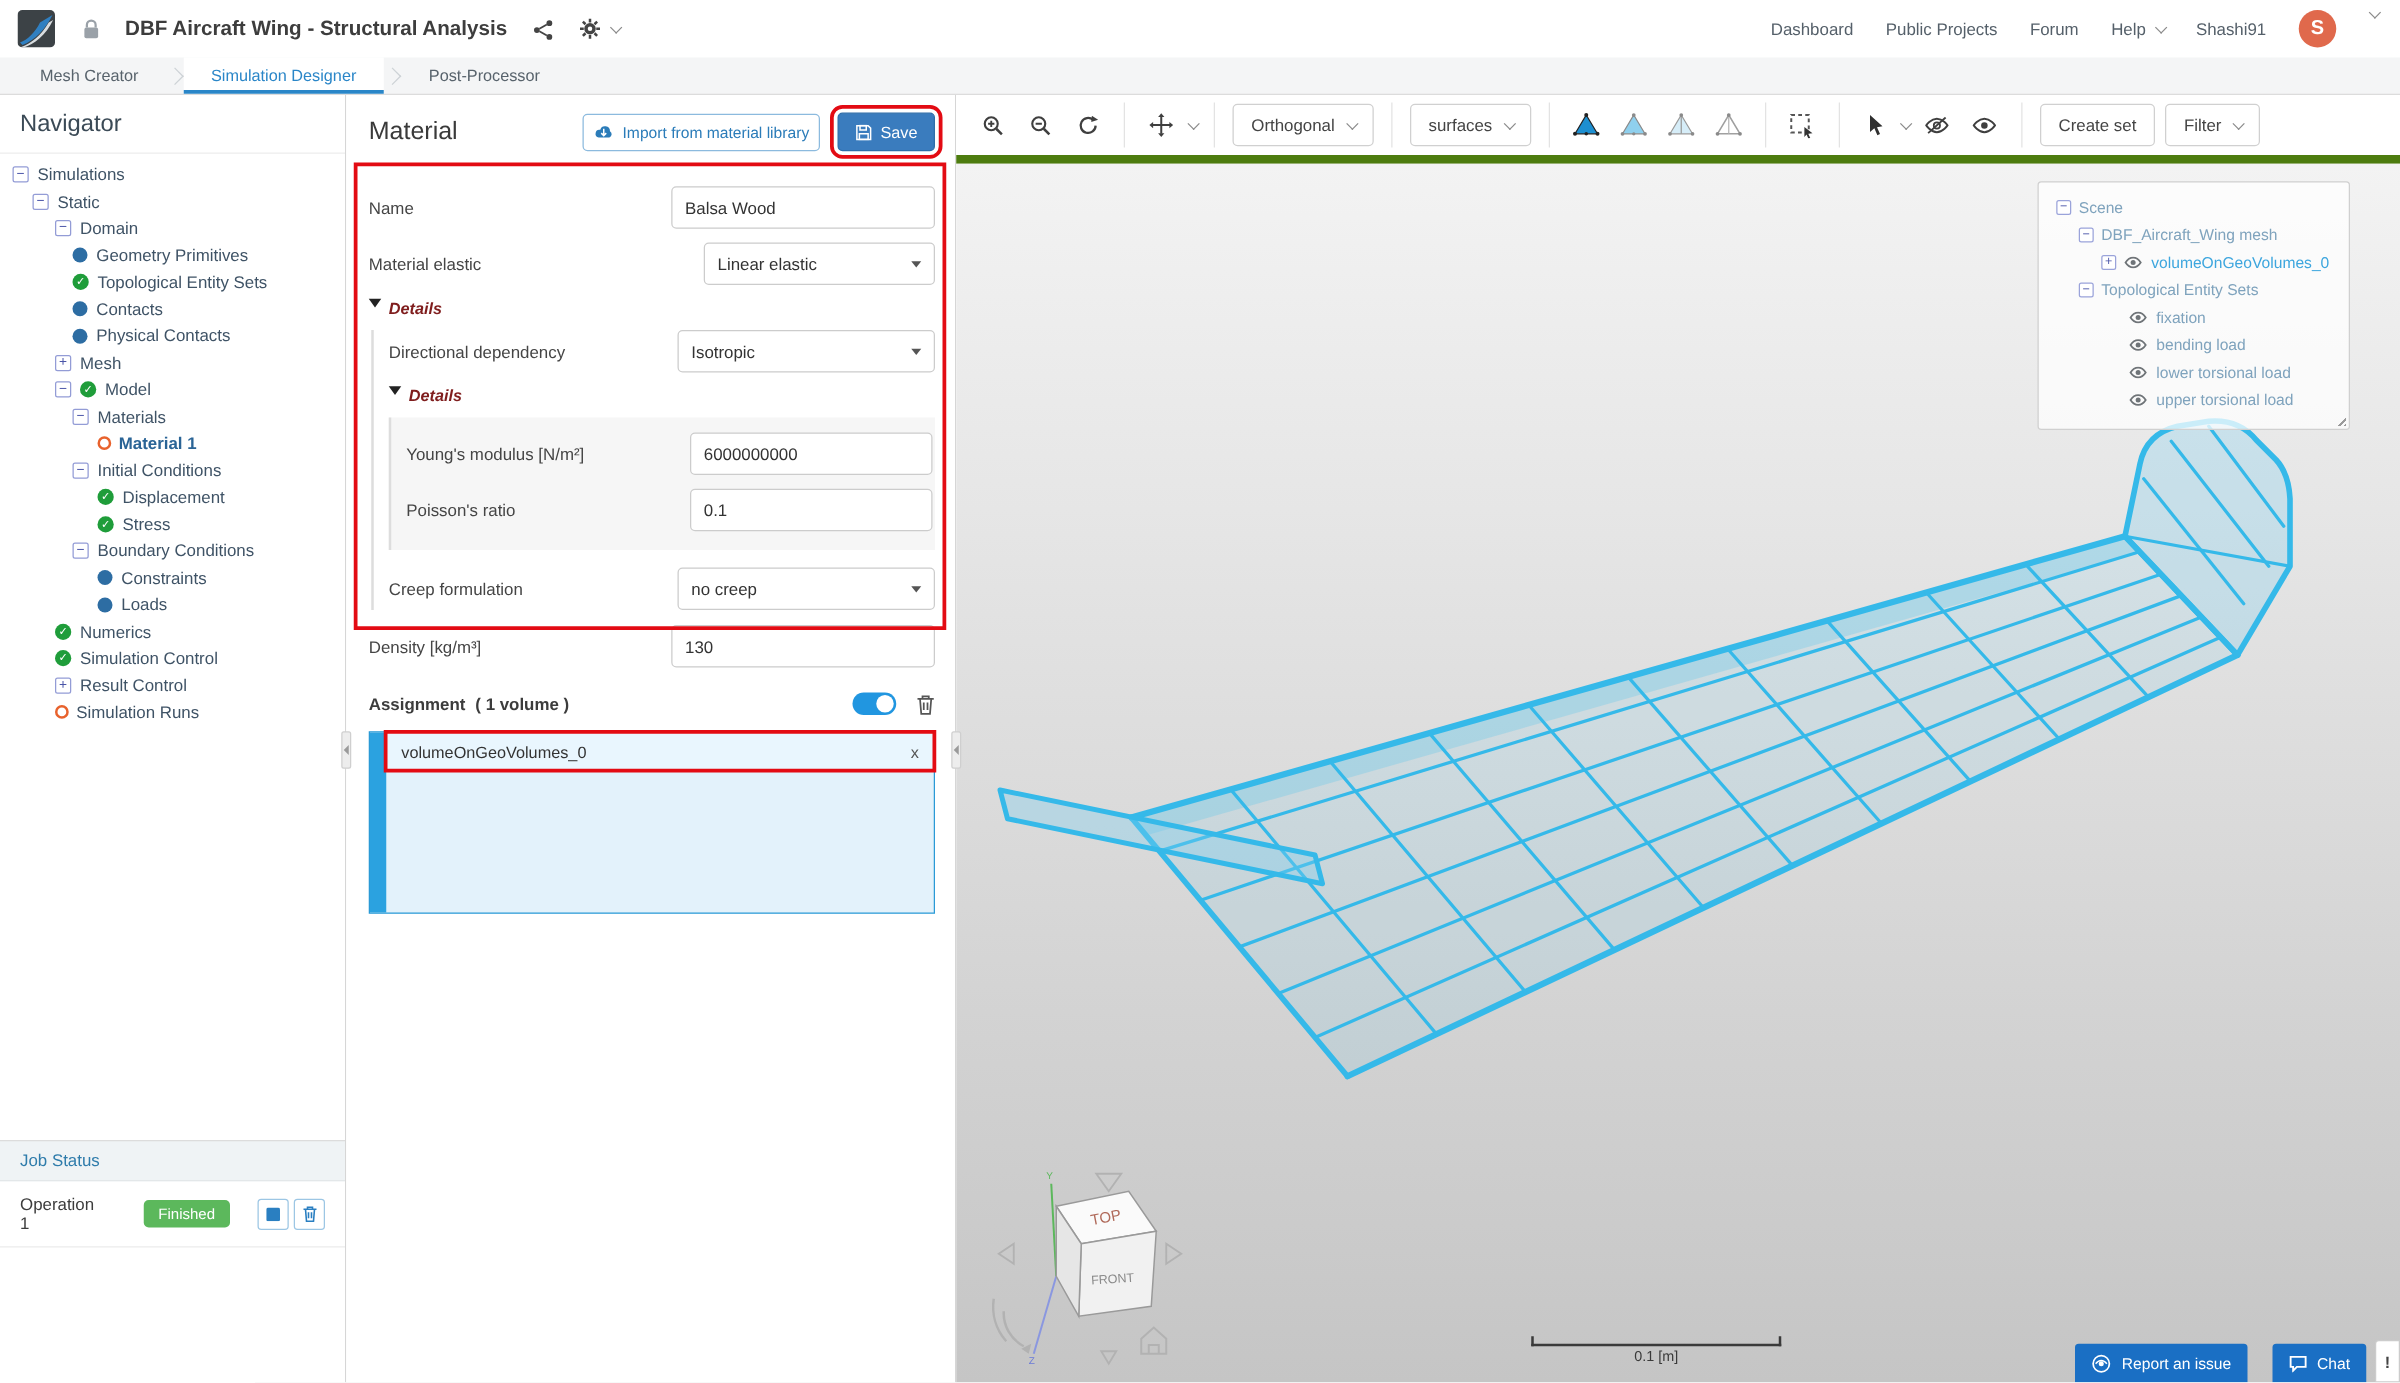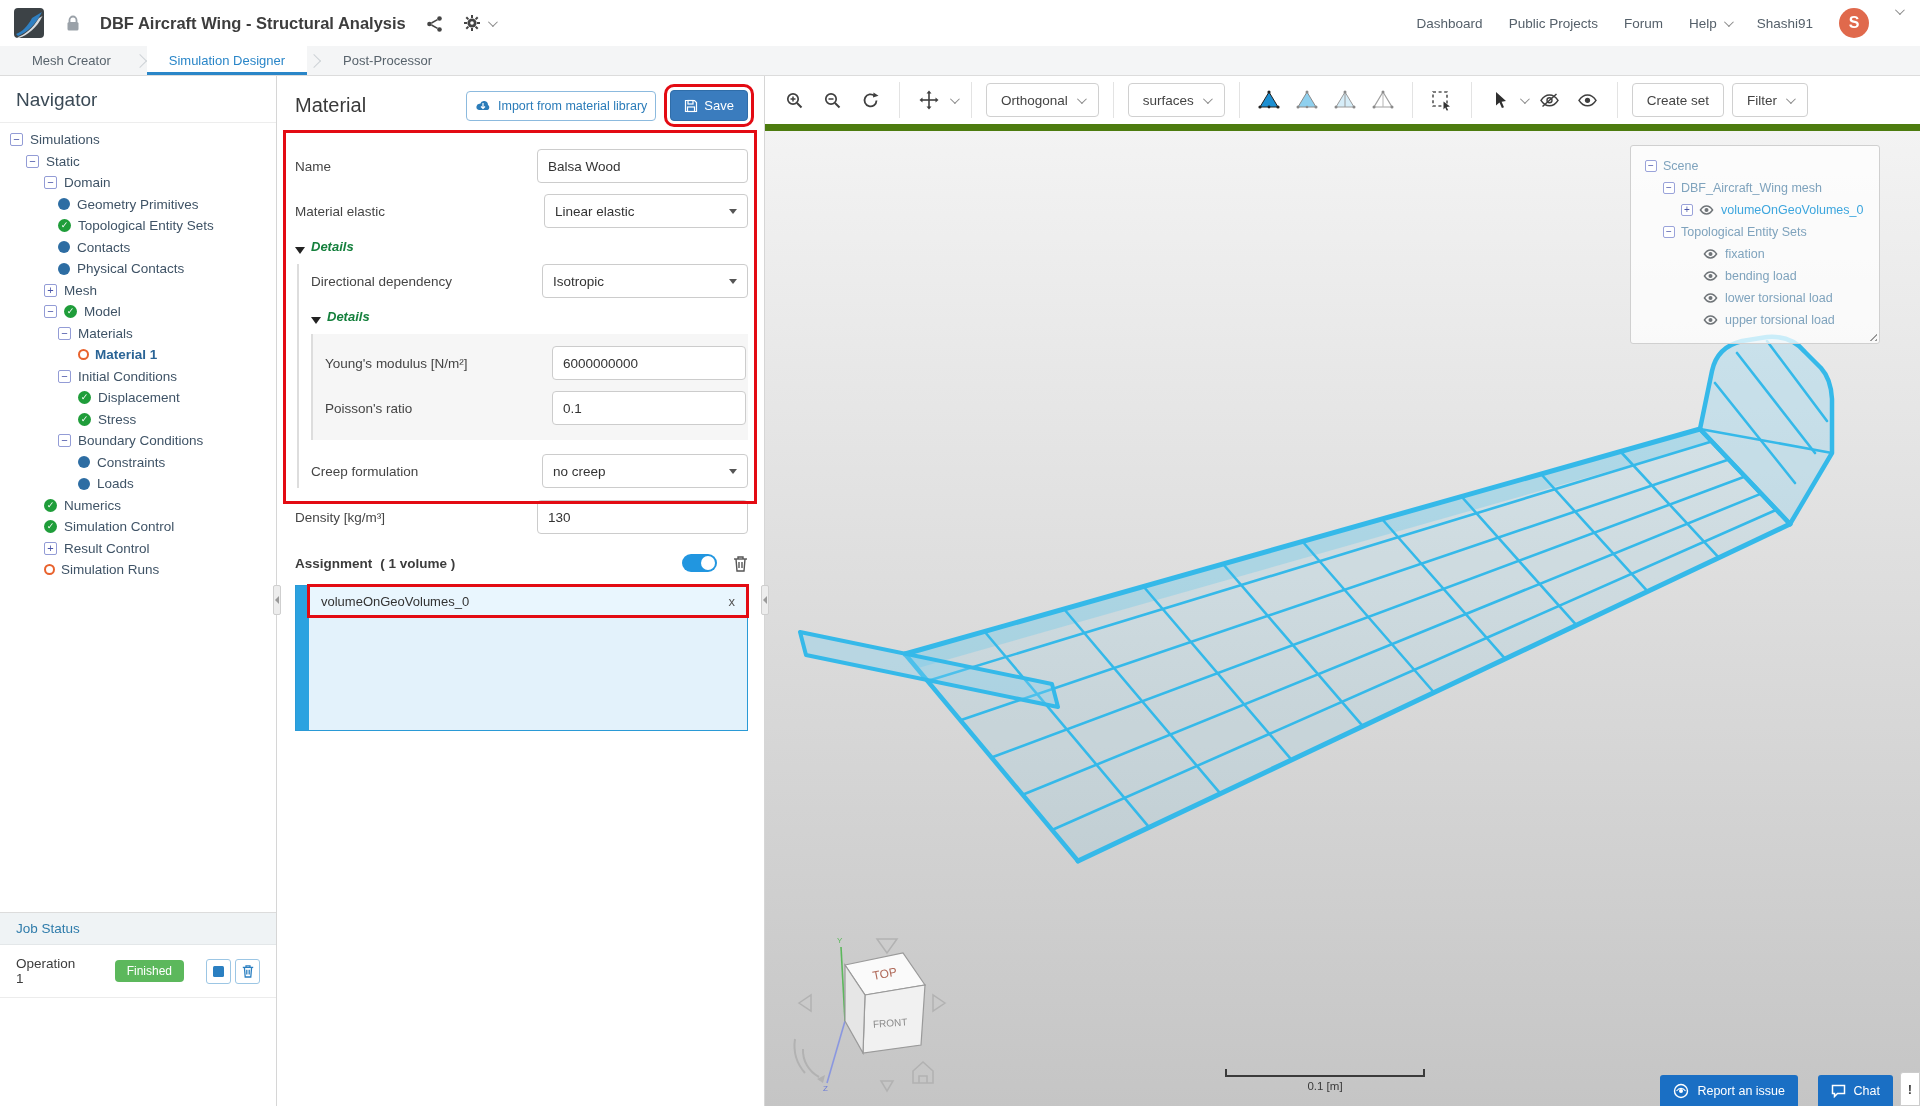--- a/index.html
+++ b/index.html
@@ -49,25 +49,25 @@
   
   .matpanel { width:488px; border-right:1px solid #d6d6d6; position:relative; background:#fff; }
   .mat-head { display:flex; align-items:center; padding:14px 16px 12px 18px; }
   .mat-title { font-size:20px; color:#3a3a3a; }
   .btn-import { margin-left:auto; display:flex; align-items:center; gap:7px; border:1px solid #8cbade; color:#2b7cb9; background:#fff; border-radius:4px; font-size:12.5px; padding:7px 8px; cursor:pointer; }
   .btn-save { margin-left:14px; display:flex; align-items:center; gap:6px; background:#3a7cbe; color:#fff; border:1px solid #2f6da9; border-radius:4px; font-size:13px; padding:7px 13px; cursor:pointer; outline:3px solid #e30b13; outline-offset:3px; }
   .red-rect { position:absolute; left:6px; top:54px; width:474px; height:374px; border:3px solid #e30b13; pointer-events:none; z-index:5; }
   .form { padding:16px 16px 0 18px; }
   .frow { display:flex; justify-content:space-between; align-items:center; margin-bottom:11px; }
   .flabel { font-size:13.5px; color:#454545; }
-  .ctrl { width:204px; height:34px; border:1px solid #ccc; border-radius:4px; background:#fff; font-size:13.5px; color:#333; display:flex; align-items:center; padding:0 10px; }
+  .ctrl { width:185px; height:34px; border:1px solid #ccc; border-radius:4px; background:#fff; font-size:13.5px; color:#333; display:flex; align-items:center; padding:0 10px; }
   .ctrl.select { justify-content:space-between; cursor:pointer; }
   .caret { width:0; height:0; border-left:4px solid transparent; border-right:4px solid transparent; border-top:5px solid #555; }
   input.ctrl-in { width:211px; height:34px; border:1px solid #ccc; border-radius:4px; font-size:13.5px; color:#333; padding:0 10px; font-family:"Liberation Sans", sans-serif; }
-  .details-hdr { display:flex; align-items:flex-end; gap:6px; font-size:13px; font-style:italic; font-weight:bold; color:#15803d; margin:4px 0 10px; }
+  .details-hdr { display:flex; align-items:flex-start; gap:6px; font-size:13px; font-style:italic; font-weight:bold; color:#7f1d1d; margin:4px 0 10px; }
   .tri { width:0; height:0; border-left:5px solid transparent; border-right:5px solid transparent; border-top:7px solid #222; }
   .grp1 { border-left:2px solid #ddd; padding-left:12px; margin:0 0 12px 2px; }
   .grp1 .ctrl, .grp1 input.ctrl-in { width:206px; }
   .grp2 { background:#f6f6f6; border-left:2px solid #ddd; padding:12px 2px 4px 12px; margin:2px 0 14px; }
   .grp2 input.ctrl-in { width:194px; background:#fff; }
   .assign-head { display:flex; align-items:center; margin:20px 0 13px; }
   .assign-title { font-size:13.5px; font-weight:bold; color:#3c3c3c; }
   .assign-count { font-size:13.5px; font-weight:bold; color:#3c3c3c; margin-left:8px; }
   .toggle { margin-left:auto; width:35px; height:18px; border-radius:9px; background:#2196e0; position:relative; cursor:pointer; }
   .toggle .knob { position:absolute; right:2px; top:2px; width:14px; height:14px; border-radius:50%; background:#fff; }

